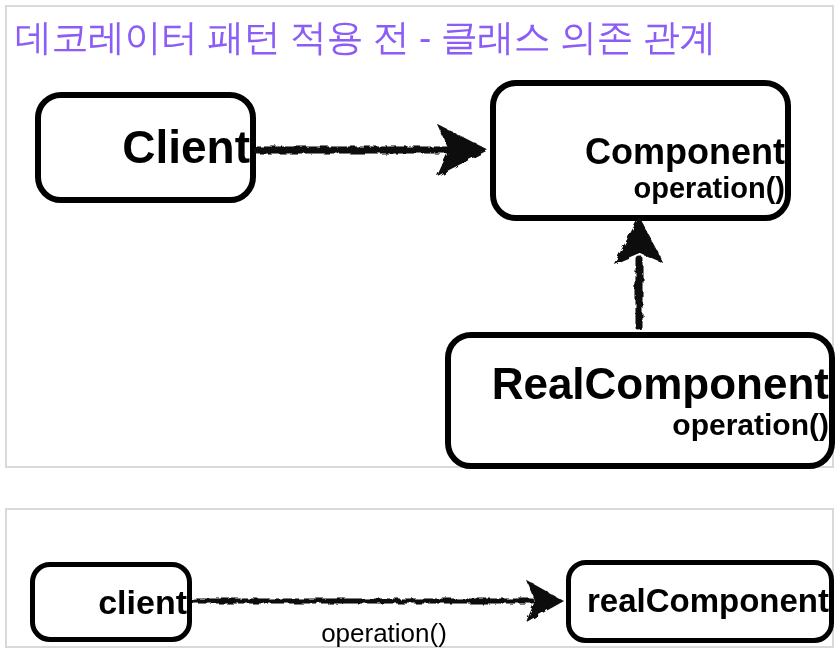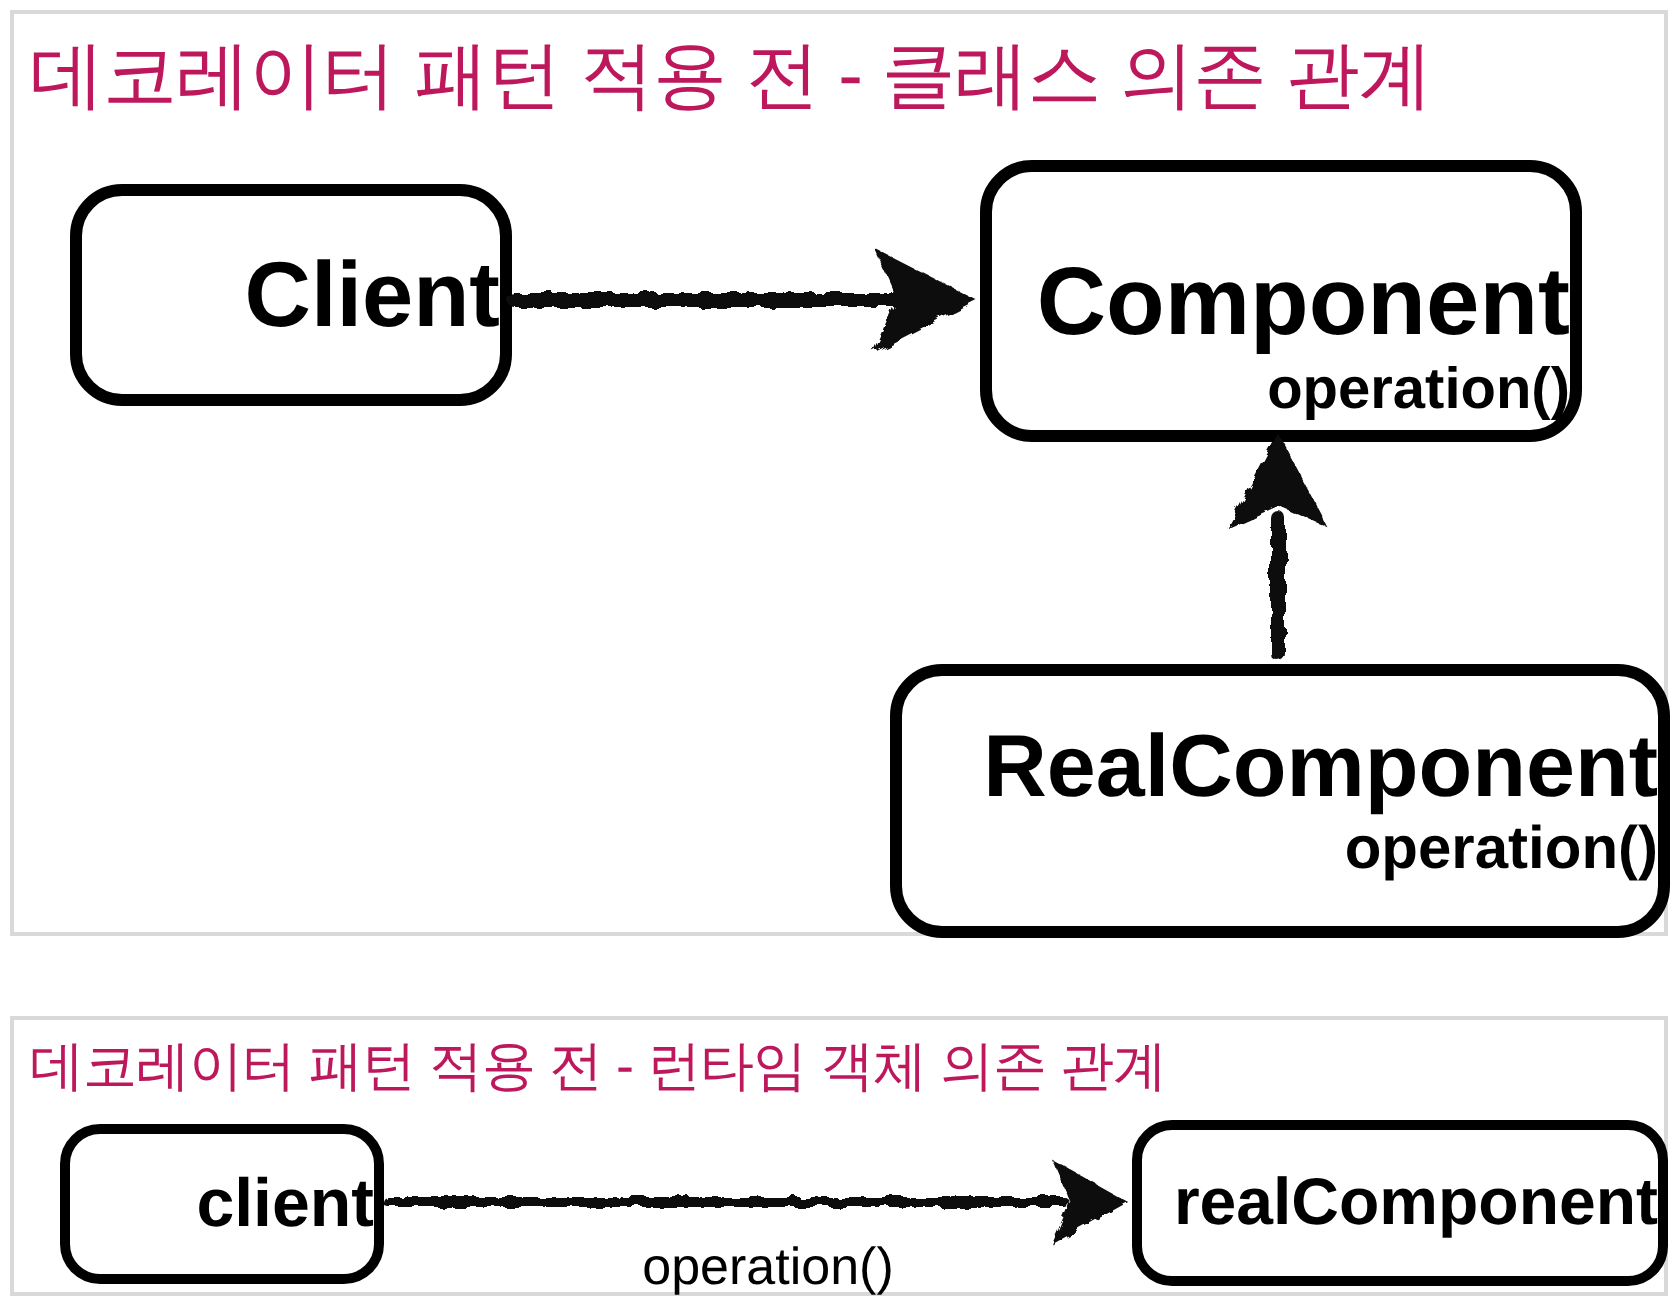--- a/index.html
+++ b/index.html
@@ -27,21 +27,21 @@
     width: 829px; height: 463px;
   }
   .panel-runtime {
     left: 5px; top: 508px;
     width: 829px; height: 140px;
   }
   .panel-title {
     position: absolute;
     margin: 0;
     font-weight: 400;
-    color: #be185d;
+    color: #8b5cf6;
     white-space: nowrap;
     letter-spacing: -0.5px;
     text-align: center;
   }
   .panel-class .panel-title {
     left: 8px; top: 6px;
     font-size: 37px;
   }
   .panel-runtime .panel-title {
     left: 8px; top: 5px;
@@ -67,21 +67,21 @@
   .client-class {
     left: 28px; top: 85px;
     width: 221px; height: 111px;
     font-size: 46px;
   }
   .client-class .node-name { font-size: 46px; }
   .component-class {
     left: 483px; top: 73px;
     width: 301px; height: 141px;
   }
-  .component-class .node-name { font-size: 48px; margin-top: 36px; }
+  .component-class .node-name { font-size: 36px; margin-top: 36px; }
   .component-class .node-method { font-size: 29px; }
   .realcomponent-class {
     left: 438px; top: 325px;
     width: 390px; height: 137px;
   }
   .realcomponent-class .node-name { font-size: 44px; }
   .realcomponent-class .node-method { font-size: 30px; }
 
   
   .node.small {
@@ -146,21 +146,20 @@
       <g filter="url(#rough1)" stroke="#0d0d0d" fill="#0d0d0d">
         <path d="M250 143 L440 143" stroke-width="7" fill="none" stroke-linecap="round"></path>
         <polygon points="479,143 432,119 443,143 432,167" stroke-width="2"></polygon>
         <path d="M632 320 L632 252" stroke-width="7" fill="none" stroke-linecap="round"></path>
         <polygon points="632,212 609,255 632,245 655,255" stroke-width="2"></polygon>
       </g>
     </svg>
   </section>
 
   <section class="panel panel-runtime">
-    <h1 class="panel-title">데코레이터 패턴 적용 전 - 런타임 객체 의존 관계</h1>
 
     <div class="node small client-obj">
       <span class="node-name">client</span>
     </div>
 
     <div class="node small realcomponent-obj">
       <span class="node-name">realComponent</span>
     </div>
 
     <svg class="arrow-layer" width="825" height="136" viewBox="0 0 825 136">

